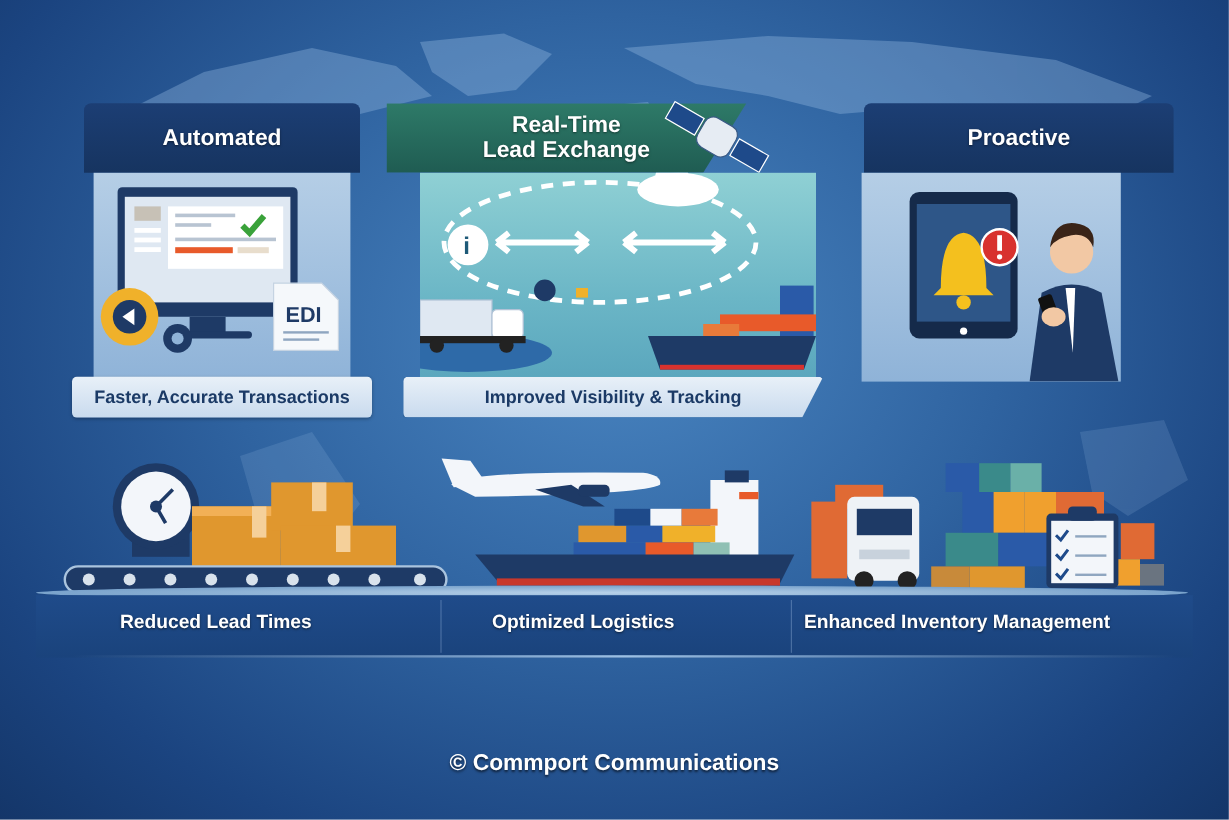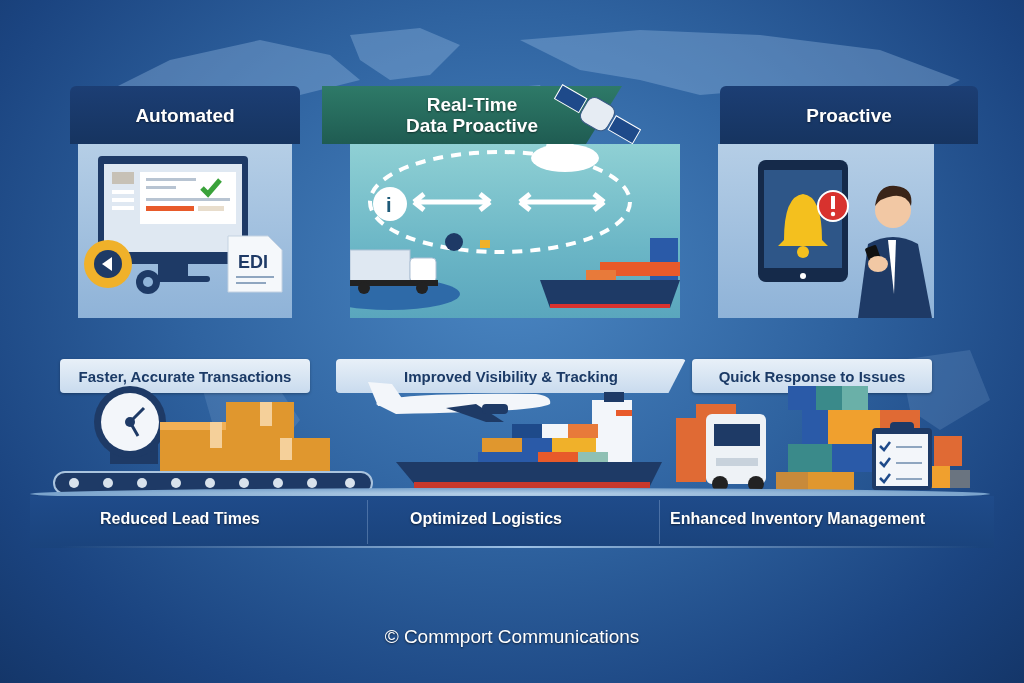--- a/index.html
+++ b/index.html
@@ -22,21 +22,20 @@
     position:absolute;left:8px;right:8px;top:58px;height:174px;
     background:linear-gradient(180deg,#b5cee6 0%,#8fb3d8 100%);
   }
   .panel .cap{
     position:absolute;top:228px;height:34px;
     background:linear-gradient(180deg,#e8f0f8,#c9dbee);
     border-radius:4px;
     display:flex;align-items:center;justify-content:center;
     color:#1b3a66;font-weight:bold;font-size:15px;
     box-shadow:0 1px 3px rgba(0,0,0,.3);
-    margin-top:45px;
   }
   #p1{left:70px;width:230px}
   #p1 .head{width:230px;background:linear-gradient(180deg,#1c3e74,#163460);border-radius:6px 6px 0 0}
   #p1 .cap{left:-10px;width:250px}
   #p2{left:322px;width:408px}
   #p2 .head{width:300px;background:linear-gradient(180deg,#2e7a68,#1f5c52);clip-path:polygon(0 0,100% 0,88% 100%,0 100%)}
   #p2 .body{left:28px;right:50px;background:linear-gradient(180deg,#8fd0d4 0%,#6bb6c6 60%,#5aa6bd 100%)}
   #p2 .cap{left:14px;width:350px;clip-path:polygon(0 0,100% 0,95% 100%,0 100%)}
   #p3{left:710px;width:232px}
   #p3 .head{width:258px;left:10px;background:linear-gradient(180deg,#1c3e74,#163460);border-radius:6px 6px 0 0}
@@ -53,21 +52,21 @@
   }
   .benefit-line{position:absolute;left:60px;top:546px;width:920px;height:2px;background:linear-gradient(90deg,transparent,#9cc0e4,transparent)}
   .benefit-label{
     position:absolute;top:510px;color:#fff;font-weight:bold;font-size:16px;
     text-shadow:0 1px 2px rgba(0,0,0,.6);text-align:left;
   }
   .divider{position:absolute;top:500px;width:1px;height:44px;background:rgba(160,190,225,.35)}
   .illus{position:absolute}
   .footer{
     position:absolute;left:0;width:1024px;top:626px;text-align:center;
-    color:#fff;font-weight:normal;font-size:19px;text-shadow:0 1px 2px rgba(0,0,0,.6);
+    color:#fff;font-weight:bold;font-size:19px;text-shadow:0 1px 2px rgba(0,0,0,.6);
   }
 </style>
 </head>
 <body>
 
 <svg class="world" viewBox="0 0 1024 683">
   <path d="M70 110 L170 60 L260 40 L330 55 L360 80 L300 95 L250 90 L200 110 L150 140 L90 140 Z" fill="#9cc0e6"></path>
   <path d="M350 35 L420 28 L460 45 L430 75 L390 80 L360 60 Z" fill="#9cc0e6"></path>
   <path d="M520 40 L640 30 L760 35 L880 50 L960 80 L900 110 L820 100 L760 90 L700 95 L640 80 L580 70 Z" fill="#9cc0e6"></path>
   <path d="M480 90 L540 85 L560 120 L520 130 L490 120 Z" fill="#9cc0e6"></path>
@@ -110,21 +109,21 @@
         <rect x="158" y="138" width="30" height="2" fill="#8fa6c0"></rect>
       </g>
     </svg>
   </div>
   <div class="cap">Faster, Accurate Transactions</div>
 </div>
 
 <div class="panel" id="p2">
   <div class="head">
     <span>Real-Time</span>
-    <span>Data Proactive</span>
+    <span>Lead Exchange</span>
   </div>
   <svg style="left:230px;top:-6px" width="90" height="70" viewBox="0 0 90 70">
     <g transform="rotate(30 45 35)">
       <rect x="0" y="26" width="28" height="16" fill="#1e4a8a" stroke="#fff"></rect>
       <rect x="62" y="26" width="28" height="16" fill="#1e4a8a" stroke="#fff"></rect>
       <rect x="30" y="20" width="30" height="28" rx="8" fill="#e6ecf3" stroke="#3a5a85"></rect>
     </g>
   </svg>
   <div class="body">
     <svg width="330" height="174" viewBox="0 0 330 174">
@@ -184,21 +183,20 @@
       <g>
         <path d="M140 174 L150 100 Q175 86 200 100 L214 174 Z" fill="#1e3a66"></path>
         <path d="M170 96 L178 96 L176 150 Z" fill="#fff"></path>
         <circle cx="175" cy="66" r="18" fill="#f2c8a4"></circle>
         <path d="M157 62 Q160 40 178 42 Q196 44 193 62 Q188 50 175 52 Q162 54 157 62 Z" fill="#3a2418"></path>
         <rect x="150" y="102" width="12" height="22" rx="2" transform="rotate(-20 156 113)" fill="#111"></rect>
         <ellipse cx="160" cy="120" rx="10" ry="8" fill="#f2c8a4"></ellipse>
       </g>
     </svg>
   </div>
-  <div class="cap">Quick Response to Issues</div>
 </div>
 
 <svg class="illus" style="left:50px;top:380px" width="330" height="115" viewBox="0 0 330 115">
   <g>
     <rect x="60" y="64" width="48" height="20" fill="#1e3a66"></rect>
     <circle cx="80" cy="42" r="36" fill="#1e3a66"></circle>
     <circle cx="80" cy="42" r="29" fill="#f3f6fa"></circle>
     <path d="M80 42 L94 28 M80 42 L88 56" stroke="#1e3a66" stroke-width="3"></path>
     <circle cx="80" cy="42" r="5" fill="#1e3a66"></circle>
   </g>

